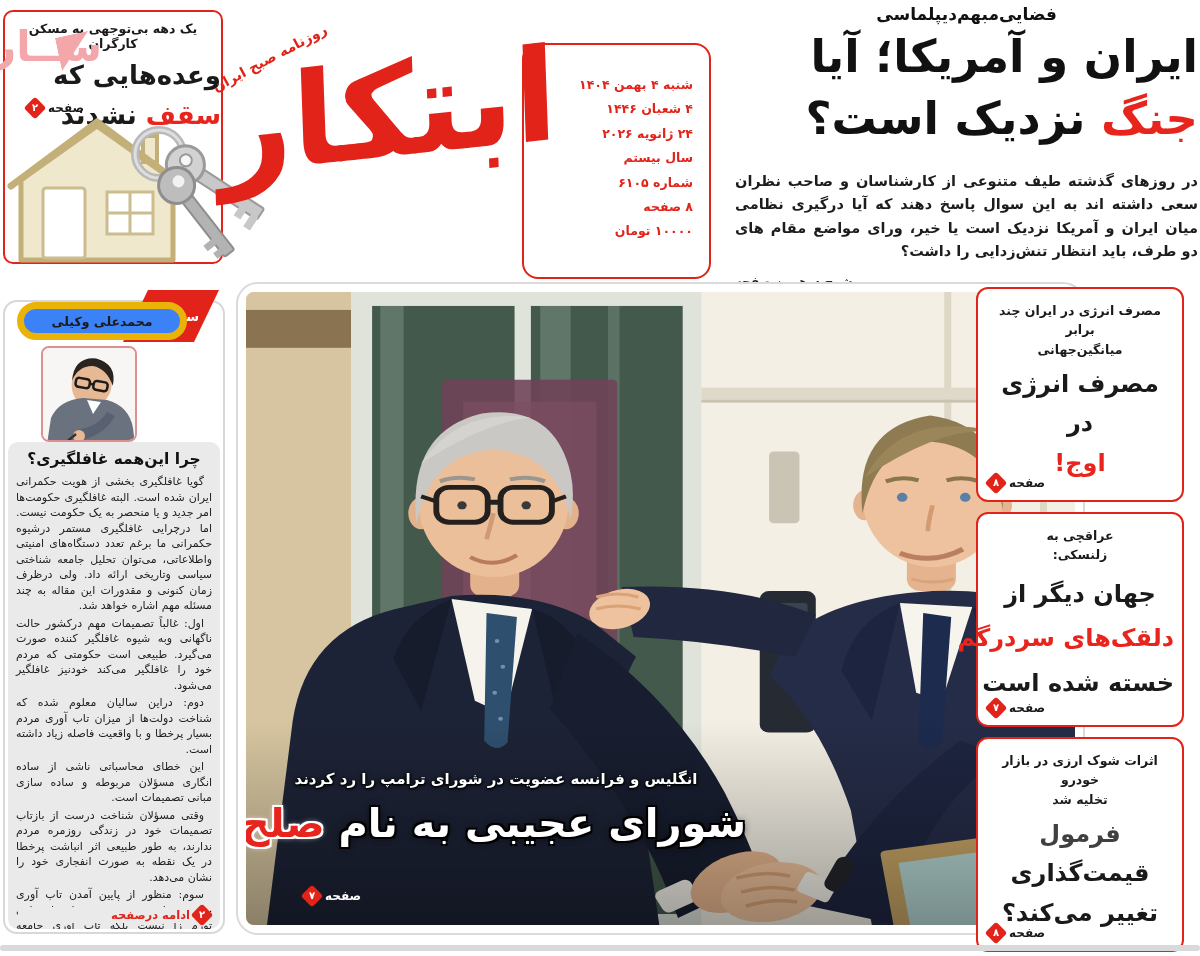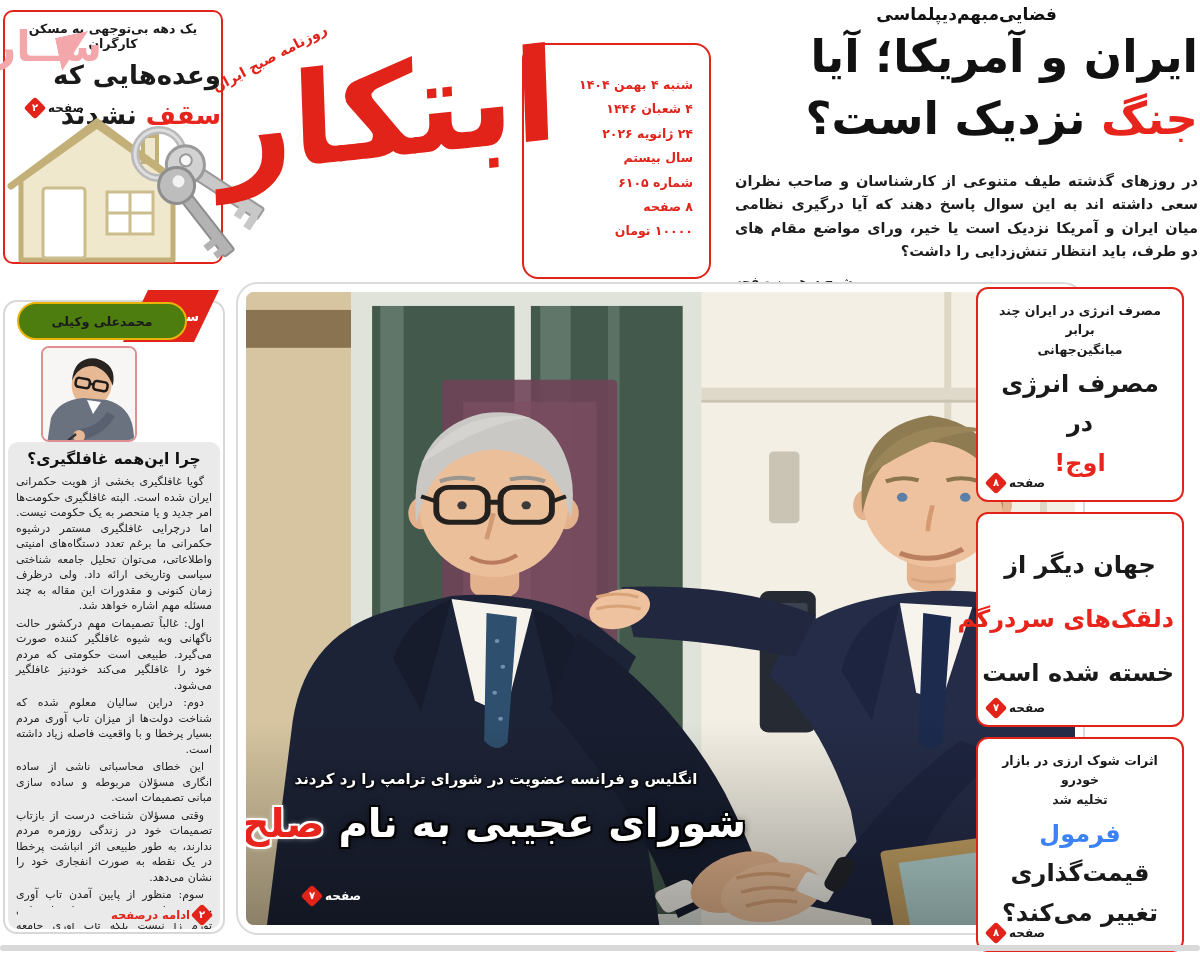--- a/index.html
+++ b/index.html
@@ -45,21 +45,21 @@
   #lead-headline .w-red { color:#e8251d; }
   #lead-par { margin-top:20px; font-size:14.5px; font-weight:bold; line-height:1.6; text-align:justify; color:#1d1d1d; }
   #lead-note { margin-top:12px; font-size:12px; font-weight:bold; color:#222; text-align:left; }
 
   
   #editorial-card { position:absolute; left:3px; top:300px; width:222px; height:634px; background:#fff;
                     border:2px solid #d8d8d8; border-radius:14px; }
   #ed-tab { position:absolute; right:4px; top:-12px; width:96px; height:52px; background:#e2231a;
             clip-path:polygon(26% 0,100% 0,74% 100%,0 100%); display:flex; align-items:center; justify-content:center;
             color:#fff; font-size:13px; font-weight:bold; z-index:1; }
-  #ed-pill { position:absolute; left:12px; top:0px; width:170px; height:38px; background:#4d7c0f; border:2px solid #eab308;
+  #ed-pill { position:absolute; left:12px; top:0px; width:170px; height:38px; background:#3b82f6; border:7px solid #eab308;
              border-radius:20px; display:flex; align-items:center; justify-content:center; font-size:12.5px;
              font-weight:bold; color:#1a1a1a; z-index:2; direction:rtl; }
   #ed-photo { position:absolute; left:36px; top:44px; width:96px; height:96px; border:2px solid #de8f8f;
               border-radius:8px; overflow:hidden; background:#f7f6f4; }
   #ed-body { position:absolute; left:3px; right:3px; top:140px; bottom:3px; background:#eaeaea; border-radius:10px;
              padding:8px 8px 26px 8px; overflow:hidden; direction:rtl; }
   #ed-headline { text-align:center; font-size:15.5px; font-weight:bold; color:#111; margin-bottom:6px; }
   #ed-body p { font-size:11px; line-height:15.5px; text-align:justify; color:#222; margin-bottom:2px; text-indent:8px; }
   #ed-continue { position:absolute; left:10px; bottom:6px; right:10px; display:flex; align-items:center; gap:4px;
                  direction:rtl; background:#eaeaea; }
@@ -326,39 +326,42 @@
     </div>
     <div class="badge-row story-page">
       <span class="badge-label">صفحه</span>
       <span class="diamond">
           <span>۸</span>
         </span>
     </div>
   </article>
 
   <article class="story-box" id="story-zelensky">
+    <div class="story-kicker">
+      <span>عراقچی به</span><br><span>زلنسکی:</span>
+    </div>
     <div class="story-lines">
       <div class="story-line" style="color: rgb(26, 26, 26);">جهان دیگر از</div>
       <div class="story-line" style="color: rgb(232, 37, 29);">دلقک‌های سردرگم</div>
       <div class="story-line" style="color: rgb(26, 26, 26);">خسته شده است</div>
     </div>
     <div class="badge-row story-page">
       <span class="badge-label">صفحه</span>
       <span class="diamond">
           <span>۷</span>
         </span>
     </div>
   </article>
 
   <article class="story-box" id="story-car">
     <div class="story-kicker">
       <span>اثرات شوک ارزی در بازار خودرو</span><br><span>تخلیه شد</span>
     </div>
     <div class="story-lines">
-      <div class="story-line" style="color: #3b82f6;">فرمول</div>
+      <div class="story-line" style="color: #404040;">فرمول</div>
       <div class="story-line" style="color: rgb(26, 26, 26);">قیمت‌گذاری</div>
       <div class="story-line" style="color: rgb(26, 26, 26);">تغییر می‌کند؟</div>
     </div>
     <div class="badge-row story-page">
       <span class="badge-label">صفحه</span>
       <span class="diamond">
           <span>۸</span>
         </span>
     </div>
   </article>

